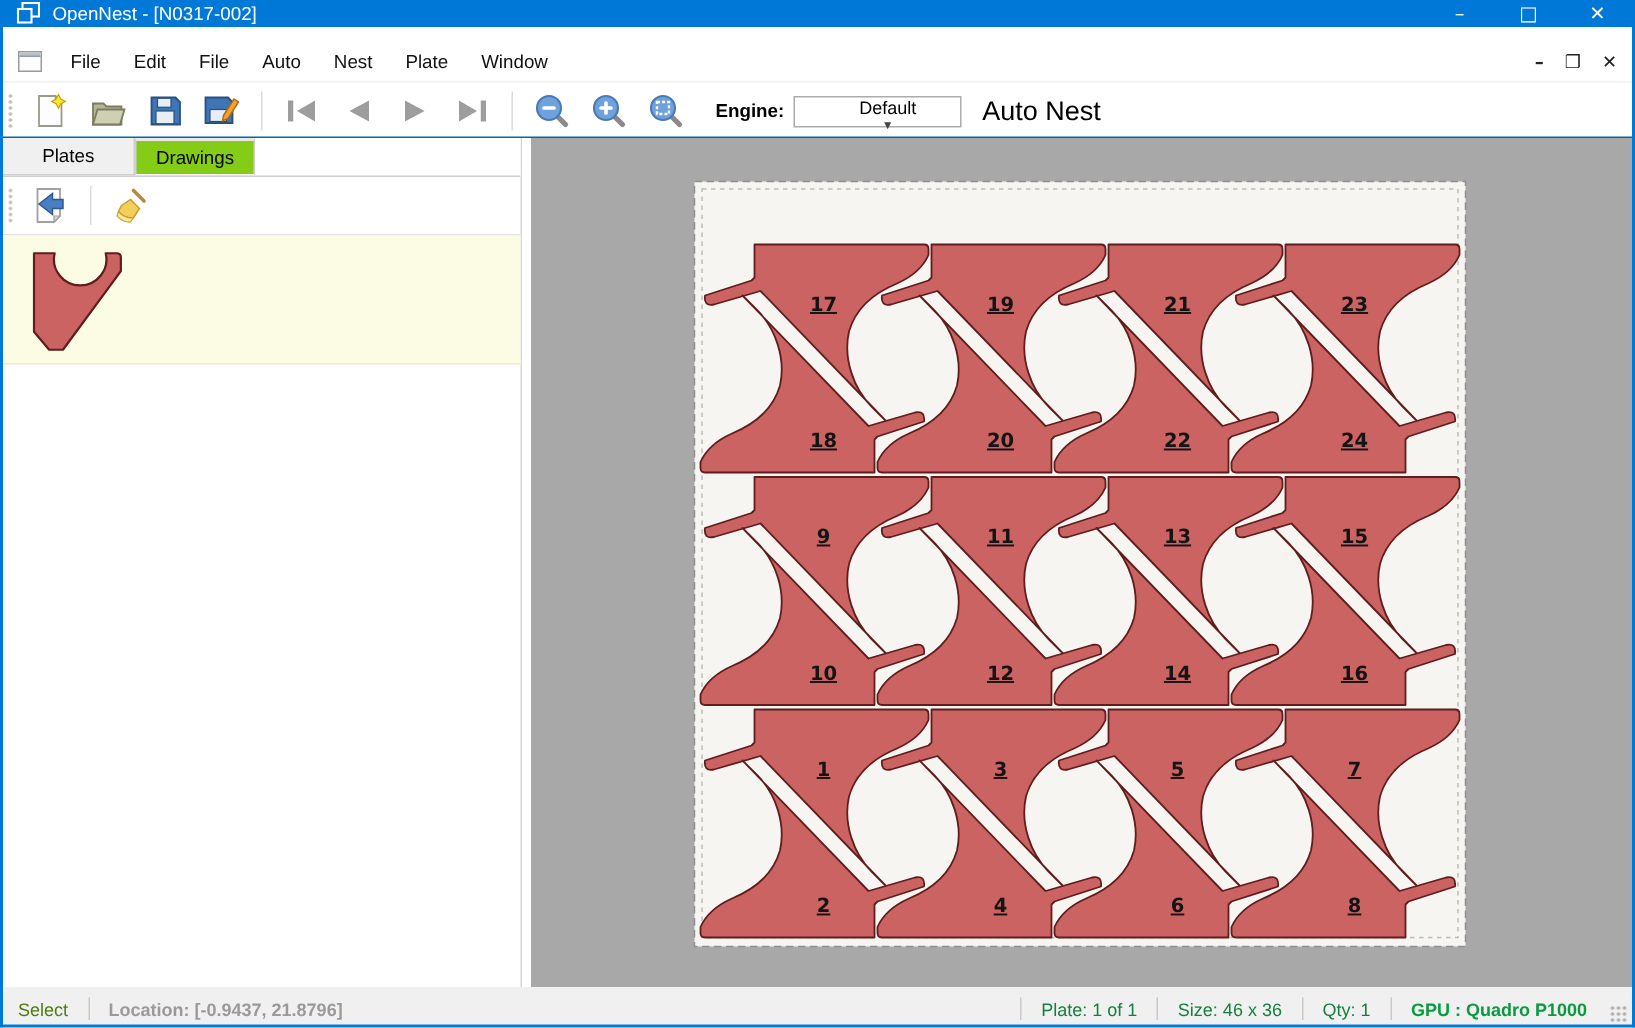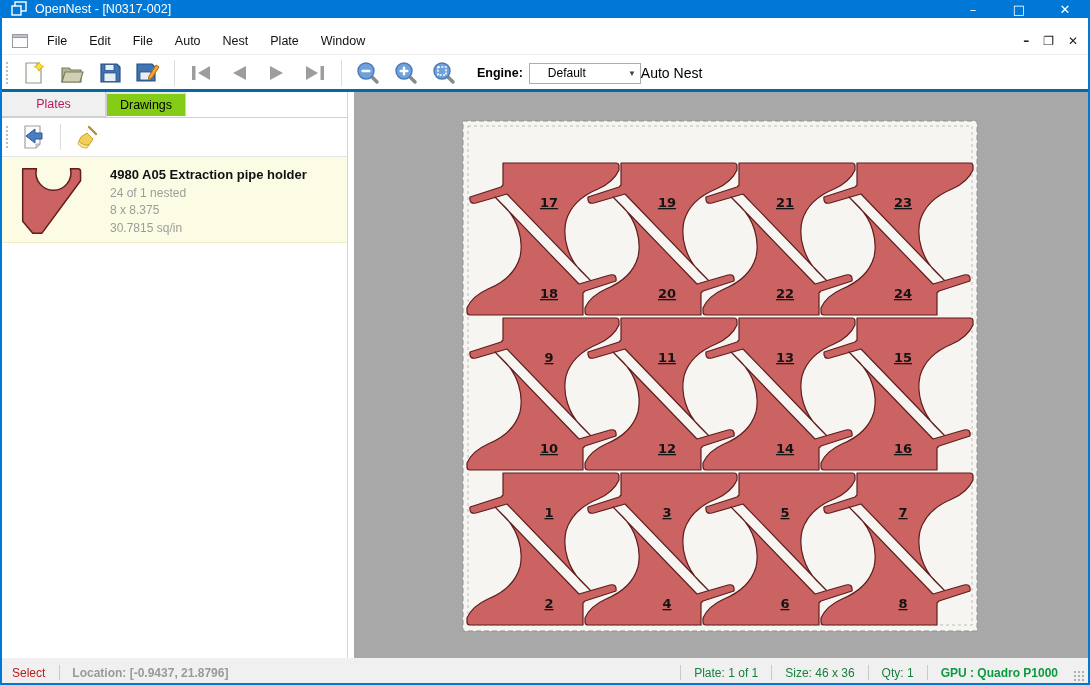--- a/index.html
+++ b/index.html
@@ -21,57 +21,57 @@
   #menubar { left:0; top:28px; width:100%; height:27px; background:#fff; display:flex;
              align-items:center; border-bottom:1px solid #f0f0f0; }
   .menu-item { font-size:12.5px; color:#111; padding:5px 11px; }
   #mdi-icon { width:16px; height:14px; border:1px solid #9a9aa0; background:#fdfdfd; margin:0 8px 0 10px; }
   #mdi-icon .bar { height:3px; background:#b9c3cc; border-bottom:1px solid #9a9aa0; }
   .mdibtns { margin-left:auto; display:flex; align-items:center; gap:14px; padding-right:10px; }
   .mdibtn { color:#222; font-size:12px; font-weight:bold; font-family:"DejaVu Sans",sans-serif; line-height:1; }
 
   
   #toolbar { left:0; top:57px; width:100%; height:35px; background:#fff;
-             border-bottom:3px solid #0369a1; display:flex; align-items:center; }
+             border-bottom:1px solid #0369a1; display:flex; align-items:center; }
   .grip { width:4px; height:24px; margin:0 6px 0 3px;
           background-image:radial-gradient(#bdbdbd 1px, transparent 1.2px);
           background-size:4px 4px; }
   .tbtn { width:26px; height:26px; display:flex; align-items:center; justify-content:center; margin:0 6px; }
   .tsep { width:1px; height:26px; background:#dcdcdc; margin:0 7px; }
   #engine-area { display:flex; align-items:center; margin-left:14px; }
   #engine-label { font-size:12.5px; font-weight:bold; }
   #engine-select { width:112px; height:21px; border:1px solid #acacac; background:#fff;
                    font-size:12px; display:flex; align-items:center; justify-content:space-between;
-                   padding:0 4px 0 18px; margin-left:6px; }
+                   padding:0 4px 0 18px; margin-left:6px;flex-direction:column; }
   #engine-select .arrow { font-size:8px; color:#444; }
-  #autonest { font-size:14px; }
+  #autonest { font-size:18px; margin-left:14px; }
 
   
   #leftpanel { left:0; top:92px; width:346px; height:566px; background:#fff; border-right:1px solid #d5d5d5; }
   #tabs { display:flex; height:26px; border-bottom:1px solid #d0d0d0; background:#fff; }
   .tab { font-size:12.5px; display:flex; align-items:center; justify-content:center; }
-  .tab.inactive { width:104px; background:#f0f0f0; border:1px solid #d0d0d0; border-left:none; border-top:none; color:#be185d; }
+  .tab.inactive { width:88px; background:#f0f0f0; border:1px solid #d0d0d0; border-left:none; border-top:none; color:#000000; }
   .tab.active { width:80px; background:#84cc16; border:1px solid #d0d0d0; border-bottom:1px solid #fff; border-top:2px solid #e8e8e8; font-weight:400; }
   #panel-toolbar { height:39px; border-bottom:1px solid #e4e4e4; display:flex; align-items:center; }
   .pbtn { width:28px; height:28px; display:flex; align-items:center; justify-content:center; margin:0 5px; }
   #drawing-item { height:86px; background:#fcfce4; border-bottom:1px solid #eeeecd; display:flex; padding:8px 10px 8px 18px; }
   #thumb { width:66px; height:68px; margin-top:2px; }
   #item-texts { margin-left:24px; }
   #item-title { font-size:13px; font-weight:bold; color:#111; margin-top:2px; }
   .item-sub { font-size:12px; color:#9c9c9c; margin-top:3.5px; }
 
   
   #canvas { left:352px; top:92px; width:738px; height:566px; background:#a8a8a8; }
 
   
   #bottomstrip { left:0; top:658px; width:100%; height:4px; background:#f0f0f0; }
   #statusbar { left:0; top:662px; width:100%; height:21px; background:#f0f0f0;
                display:flex; align-items:center; font-size:12px; }
   .ssep { width:1px; height:15px; background:#c9c9c9; }
-  #status-mode { padding:0 14px 0 10px; color:#b91c1c; }
+  #status-mode { padding:0 14px 0 10px; color:#4d7c0f; }
   #status-loc { padding:0 12px; color:#9a9a9a;font-weight:bold; }
   #status-right { margin-left:auto; display:flex; align-items:center; height:100%; }
   .sitem { padding:0 13px; color:#15803d; }
   #grip-dots { width:12px; height:12px; margin:6px 3px 0 2px;
                background-image:radial-gradient(#b0b0b0 1px, transparent 1.2px);
                background-size:4px 4px; background-position:bottom right; }
   #blue-bottom { left:0; top:683px; width:100%; height:2px; background:#0078d7; }
 </style>
 </head>
 <body>
@@ -219,26 +219,20 @@
         <path d="M6,12 l6,-4 6,6 -4,6 c-3,1 -8,-1 -10,-4 z" fill="#f2cf5b" stroke="#c6a028" stroke-width="1"></path>
         <path d="M4,16 c2,3 7,5 10,4 l-2,3 c-3,0.5 -7,-1.5 -9,-4 z" fill="#fbe79a" stroke="#c6a028" stroke-width="0.8"></path>
       </svg>
     </div>
   </div>
 
   <div id="drawing-item">
     <svg id="thumb" viewBox="0 0 70 74">
       <path d="M2,2 L17,2 A19 19 0 1 0 54,2 L62,2 Q65,2 65,5 L65,15 L23,72 L13,72 L2,59 Z" fill="#ca6361" stroke="#5f1d1d" stroke-width="1.6" stroke-linejoin="round"></path>
     </svg>
-    <div id="item-texts">
-      <div id="item-title">4980 A05 Extraction pipe holder</div>
-      <div class="item-sub">24 of 1 nested</div>
-      <div class="item-sub">8 x 8.375</div>
-      <div class="item-sub">30.7815 sq/in</div>
-    </div>
   </div>
 </div>
 
 <div id="canvas" class="abs">
   <svg id="nest-svg" width="738" height="566">
       <rect x="109" y="29" width="514" height="510" fill="#f7f5f2" stroke="#8f8f8f" stroke-width="1" stroke-dasharray="5 3"></rect>
       <rect x="114" y="34" width="504" height="499" fill="none" stroke="#bcbcbc" stroke-width="1" stroke-dasharray="3 3"></rect>
       <defs>
         <path id="partA" d="M 0,0 L 113,0 Q 116,0 116,3 L 116,7 C 112,16 104,22 95,26 C 78,33 67,44 63,58 C 59,76 66,96 78,108 L 88,118 L 4,31 L -27,40 Q -34,41.5 -33,34 L -2,24 L 0,22 Z" fill="#ca6361" stroke="#5f1d1d" stroke-width="1.2" stroke-linejoin="round"></path>
       </defs>

